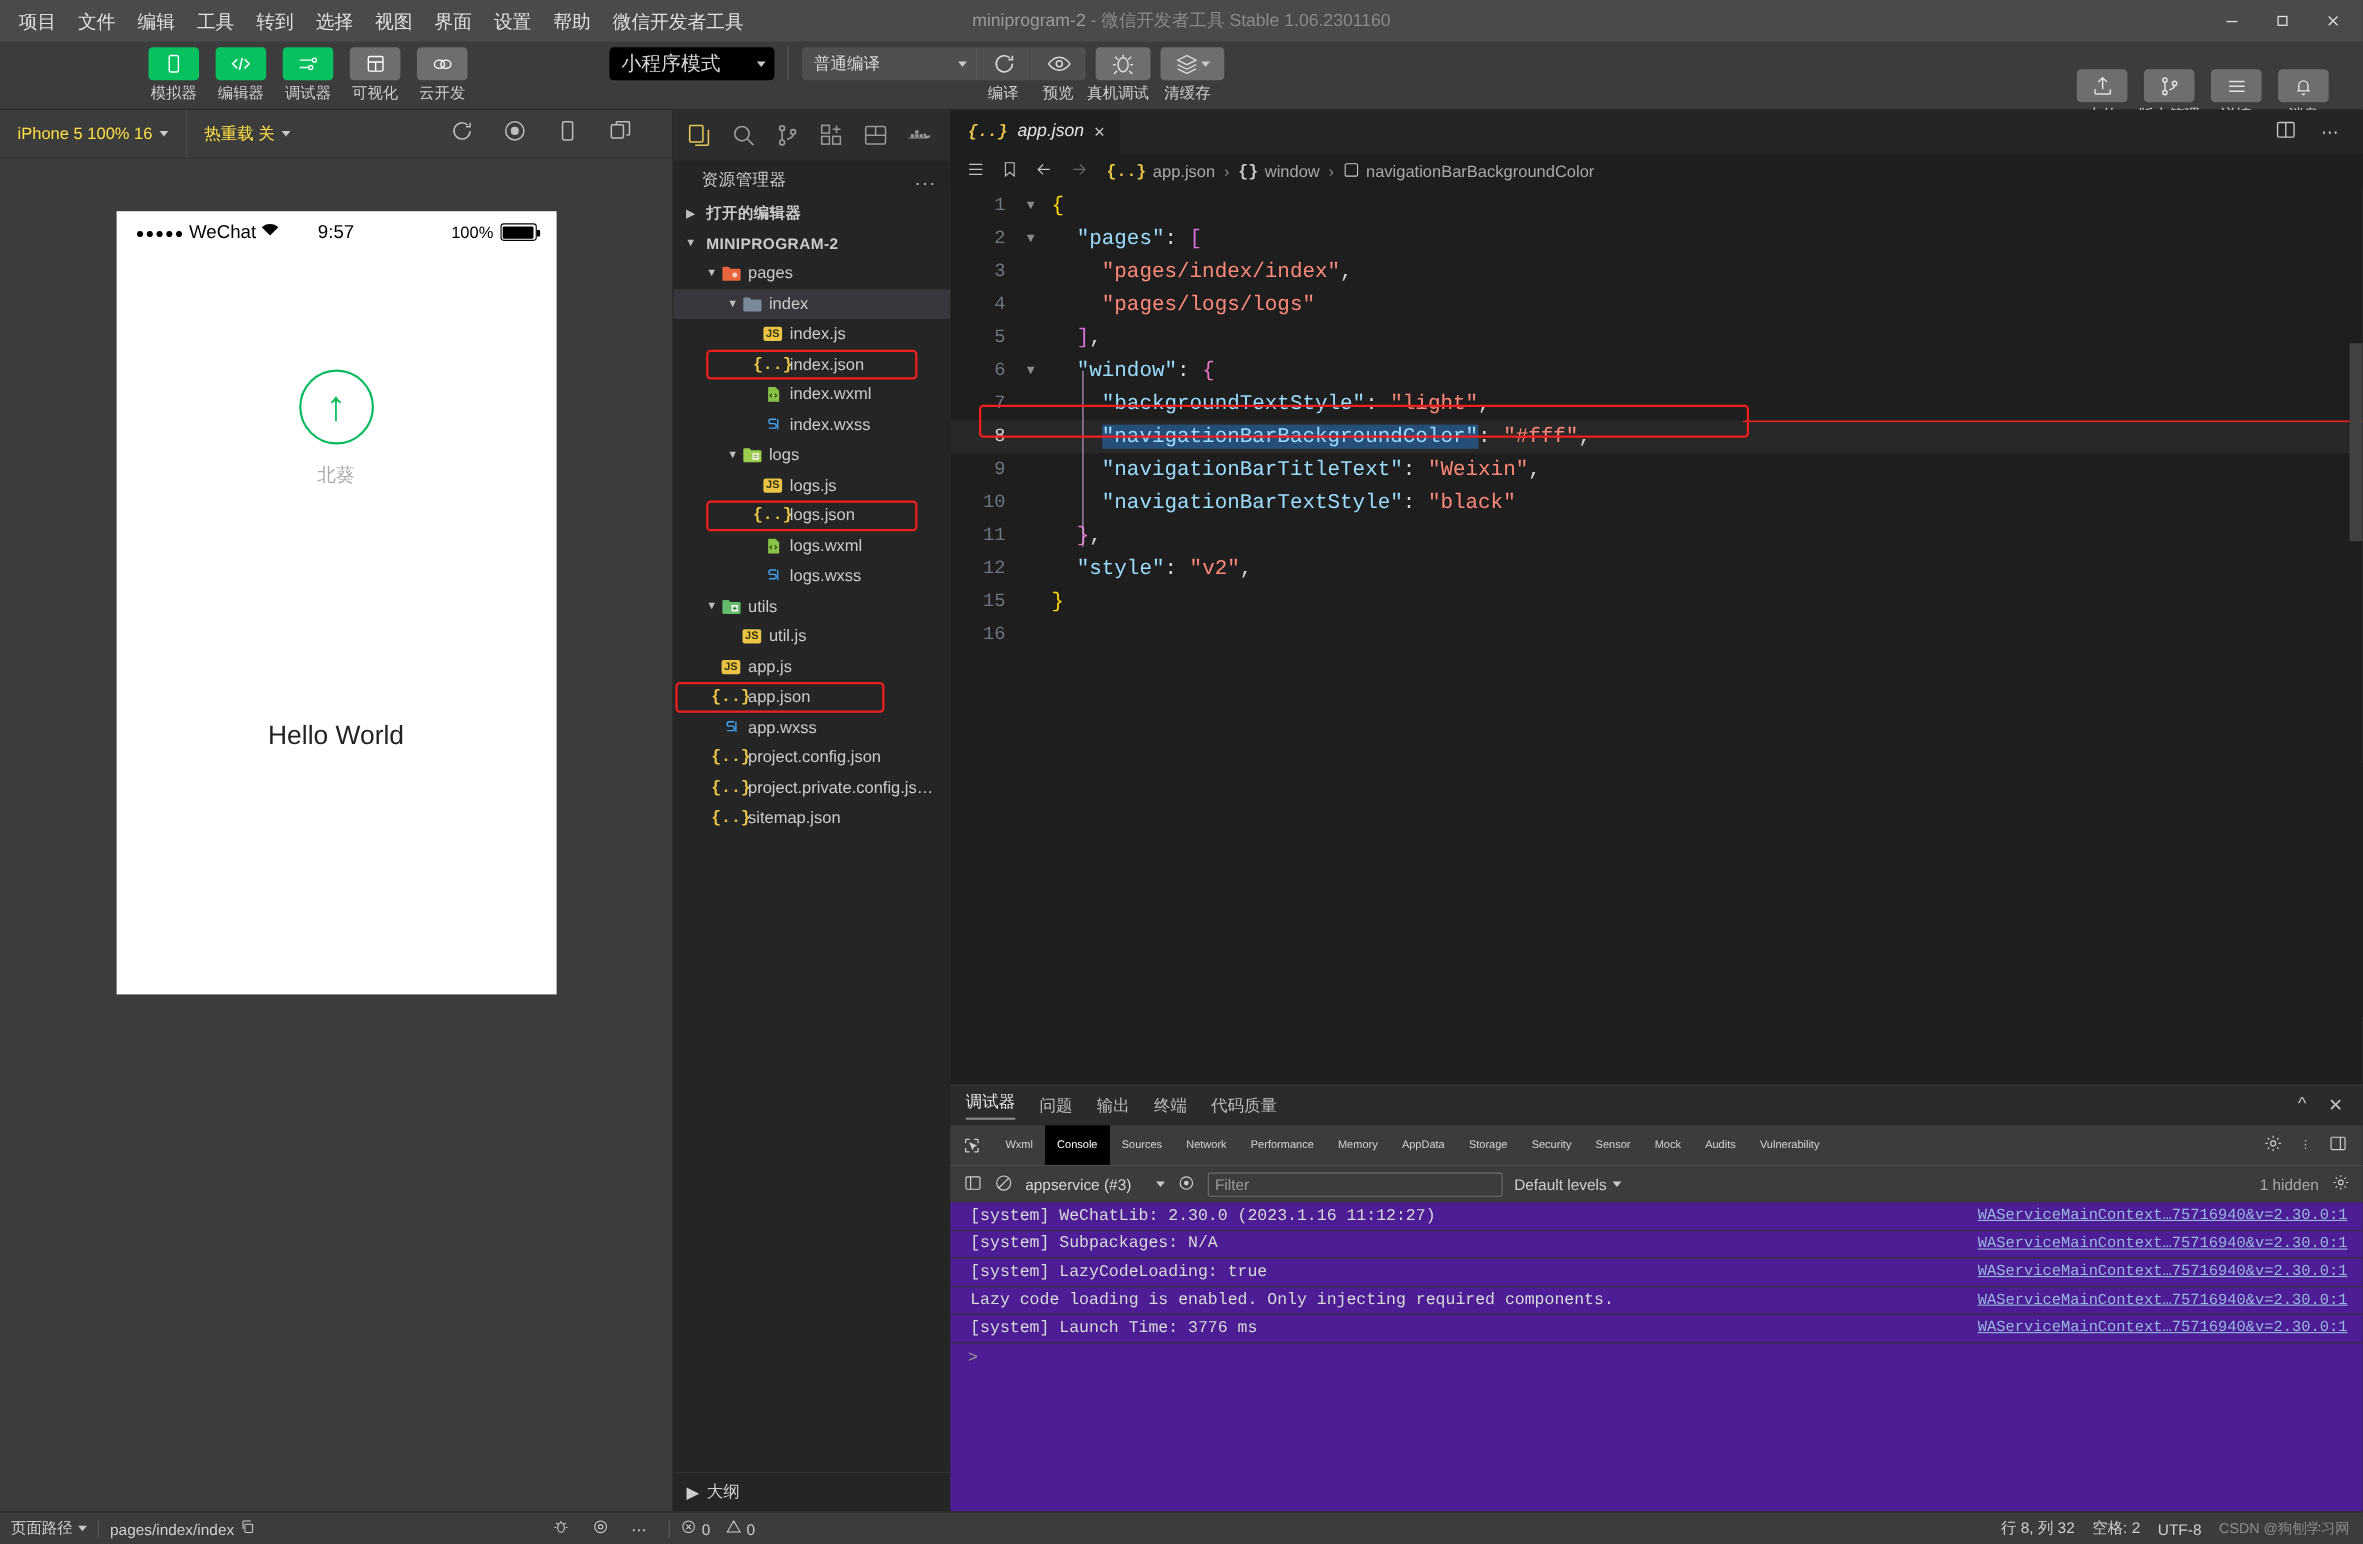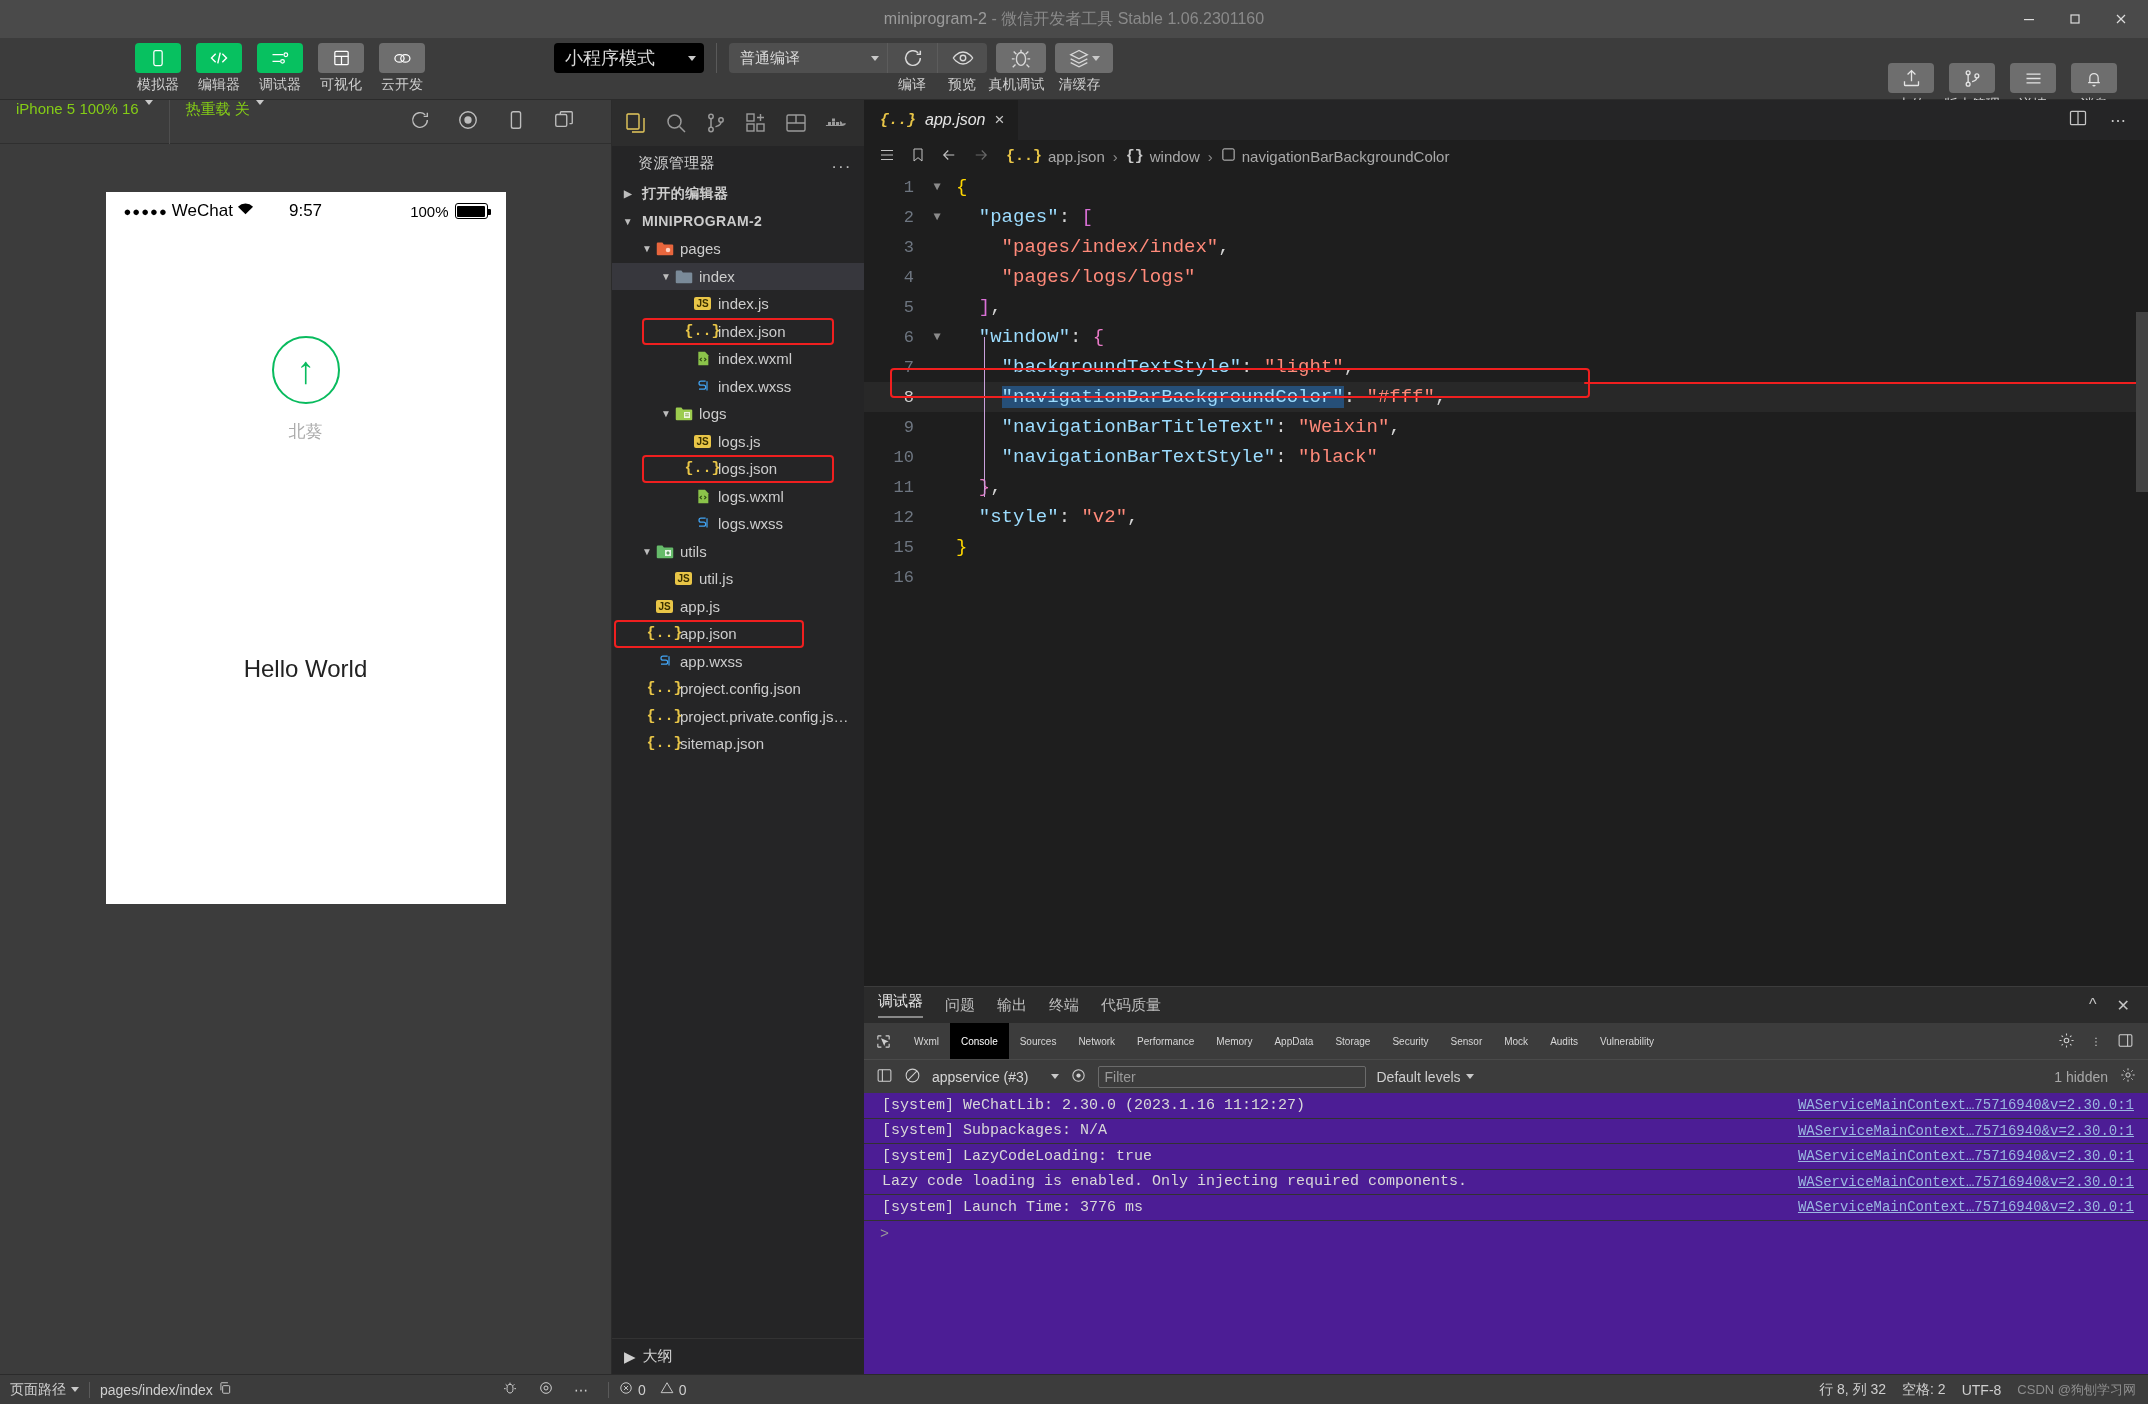--- a/index.html
+++ b/index.html
@@ -70,21 +70,21 @@
   .tb-sublabel { font-size: 14px; color: #cfcfcf; text-align: center; }
 
   .tb-right { margin-left: auto; padding: 5px 28px 0 0; display: flex; gap: 9px; margin-top: 20px; }
 
   
   .main { flex: 1; display: flex; min-height: 0; }
 
   
   .sim-col { width: 612px; flex: 0 0 612px; background: #3c3c3c; display: flex; flex-direction: column; border-right: 1px solid #2b2b2b; }
   .sim-bar { height: 44px; display: flex; align-items: center; border-bottom: 1px solid #2f2f2f; }
-  .sim-sel { font-size: 15px; color: #84cc16; padding: 0 16px; height: 44px; display: flex; gap: 6px; }
+  .sim-sel { font-size: 15px; color: #fde047; padding: 0 16px; height: 44px; display: flex; align-items: center; gap: 6px; }
   .sim-vsep { width: 1px; height: 44px; background: #4e4e4e; }
   .sim-icons { margin-left: auto; display: flex; gap: 26px; padding-right: 36px; align-items: center; }
   .sim-stage { flex: 1; display: flex; justify-content: center; padding-top: 48px; }
   .phone {
     width: 400px; height: 712px; background: #fff; position: relative;
     display: flex; flex-direction: column;
   }
   .phone-status {
     height: 38px; display: flex; align-items: center; padding: 0 18px;
     font-size: 17px; color: #000; font-family: "Liberation Sans", sans-serif;
@@ -201,20 +201,33 @@
   .sb-divider { width: 1px; height: 16px; background: #5a5a5a; }
   .sb-right { margin-left: auto; display: flex; align-items: center; padding-right: 12px; gap: 16px; }
   .watermark { color: #8d8d8d; font-size: 13px; }
 </style>
 </head>
 <body>
 
 <div id="app">
 
   <div class="titlebar">
+    <div class="menu" id="menu-bar">
+        <div class="menu-item">项目</div>
+        <div class="menu-item">文件</div>
+        <div class="menu-item">编辑</div>
+        <div class="menu-item">工具</div>
+        <div class="menu-item">转到</div>
+        <div class="menu-item">选择</div>
+        <div class="menu-item">视图</div>
+        <div class="menu-item">界面</div>
+        <div class="menu-item">设置</div>
+        <div class="menu-item">帮助</div>
+        <div class="menu-item">微信开发者工具</div>
+      </div>
     <div class="win-title">
       <span>miniprogram-2</span><span class="dim"> - </span><span class="dim">微信开发者工具 Stable 1.06.2301160</span>
     </div>
     <div class="win-ctrl">
       <div class="win-btn">
         <svg width="14" height="14" viewBox="0 0 14 14">
             <rect x="2" y="7" width="10" height="1.2" fill="currentColor"></rect>
           </svg>
       </div>
       <div class="win-btn">

